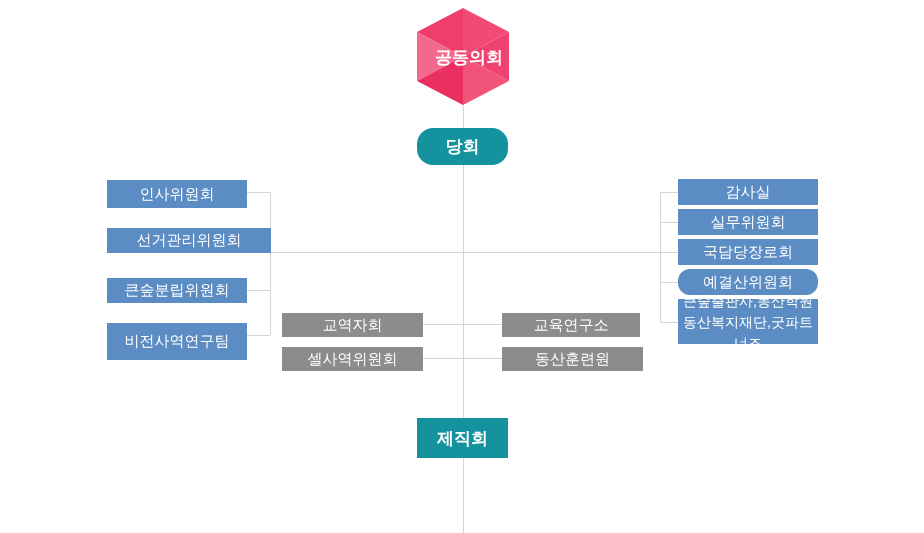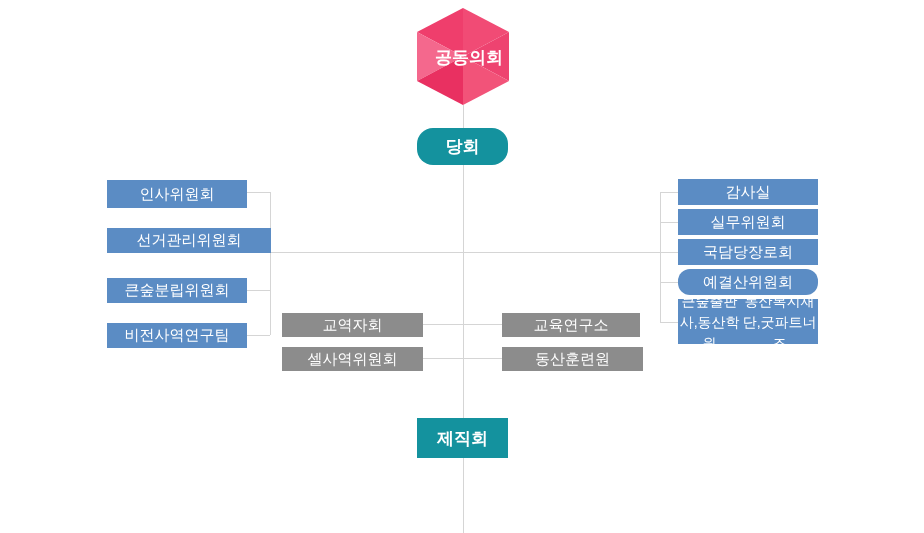--- a/index.html
+++ b/index.html
@@ -18,21 +18,21 @@
     display: flex;
     align-items: center;
     justify-content: center;
     color: #ffffff;
     text-align: center;
     box-sizing: border-box;
   }
   .box-blue  { background: #5b8cc4; font-size: 15px; }
   .box-gray  { background: #8c8c8c; font-size: 15px; }
   .box-teal  { background: #14929e; font-size: 17px; font-weight: bold; }
-  .box-multi { background: #5b8cc4; font-size: 14px; line-height: 21px; flex-direction: row; padding-top: 1px; }
+  .box-multi { background: #5b8cc4; font-size: 14px; line-height: 21px; flex-direction: column; padding-top: 1px; }
   .hex-label {
     position: absolute;
     left: 417px; top: 46px; width: 104px;
     text-align: center;
     color: #ffffff;
     font-size: 17px;
     font-weight: bold;
   }
 </style>
 </head>
@@ -79,21 +79,21 @@
 
   <div class="box box-blue" style="left:107px; top:180px; width:140px; height:28px;">
     <span>인사위원회</span>
   </div>
   <div class="box box-blue" style="left:107px; top:228px; width:164px; height:25px;">
     <span>선거관리위원회</span>
   </div>
   <div class="box box-blue" style="left:107px; top:278px; width:140px; height:25px;">
     <span>큰숲분립위원회</span>
   </div>
-  <div class="box box-blue" style="left:107px; top:323px; width:140px; height:25px;">
+  <div class="box box-blue" style="left:107px; top:323px; width:140px; height:37px;">
     <span>비전사역연구팀</span>
   </div>
 
   <div class="box box-blue" style="left:678px; top:179px; width:140px; height:26px;">
     <span>감사실</span>
   </div>
   <div class="box box-blue" style="left:678px; top:239px; width:140px; height:26px;">
     <span>국담당장로회</span>
   </div>
   <div class="box box-blue" style="left:678px; top:209px; width:140px; height:26px;">

